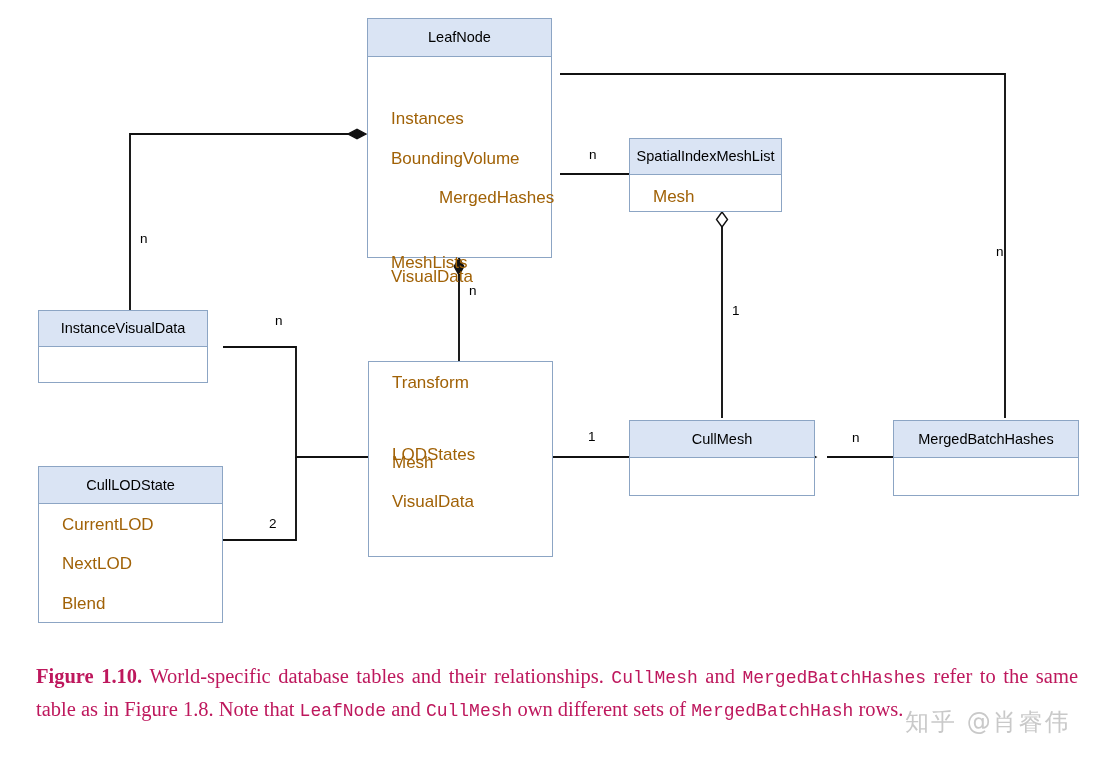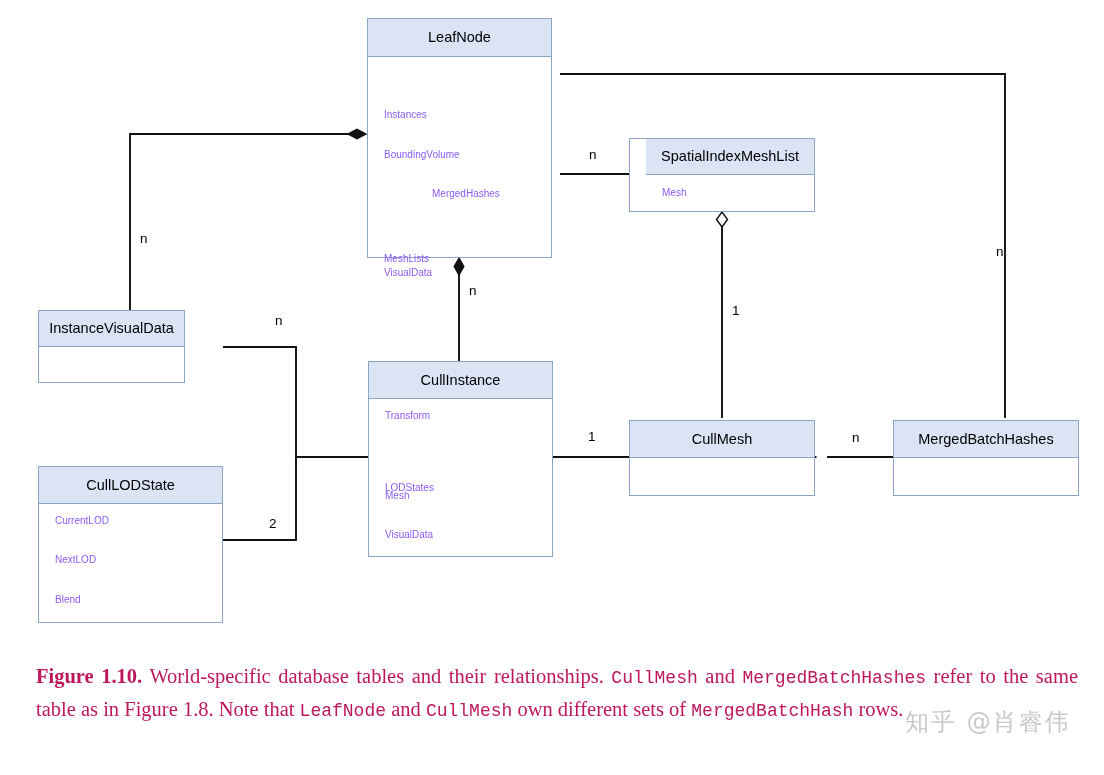--- a/index.html
+++ b/index.html
@@ -41,23 +41,23 @@
     align-items: center;
     justify-content: center;
   }
   .uml-body {
     box-sizing: border-box;
     padding: 0;
     position: relative;
   }
   .uml-field {
     position: absolute;
-    left: 16px;
-    font-size: 10px;
-    color: #8b5cf6;
+    left: 23px;
+    font-size: 17px;
+    color: #a16207;
     white-space: nowrap;
     line-height: 1;
   }
 
   .edge-label {
     position: absolute;
     font-size: 13.5px;
     color: #000000;
     line-height: 1;
     white-space: nowrap;
@@ -148,33 +148,32 @@
   <div class="uml-header" style="height:38px;">LeafNode</div>
   <div class="uml-body" style="height:201px;">
     <div class="uml-field" style="top:53px;">Instances</div>
     <div class="uml-field" style="top:93px;">BoundingVolume</div>
     <div class="uml-field" style="top:132px;margin-left:48px;">MergedHashes</div>
     <div class="uml-field" style="top:171px;margin-top:26px;">MeshLists</div>
     <div class="uml-field" style="top:211px;">VisualData</div>
   </div>
 </div>
 
-<div class="uml-box" style="left:629px; top:138px; width:186px; height:74px;padding-left:16px;">
+<div class="uml-box" style="left:629px; top:138px; width:153px; height:74px;">
   <div class="uml-header" style="height:36px;">SpatialIndexMeshList</div>
   <div class="uml-body" style="height:36px;">
     <div class="uml-field" style="top:13px;">Mesh</div>
   </div>
 </div>
 
-<div class="uml-box" style="left:38px; top:310px; width:147px; height:73px;">
+<div class="uml-box" style="left:38px; top:310px; width:170px; height:73px;">
   <div class="uml-header" style="height:36px;">InstanceVisualData</div>
 </div>
 
 <div class="uml-box" style="left:368px; top:361px; width:185px; height:196px;">
-  <div class="uml-header" style="height:37px;">CullInstance</div>
   <div class="uml-body" style="height:158px;">
     <div class="uml-field" style="top:12px;">Transform</div>
     <div class="uml-field" style="top:52px;margin-top:32px;">LODStates</div>
     <div class="uml-field" style="top:92px;">Mesh</div>
     <div class="uml-field" style="top:131px;">VisualData</div>
   </div>
 </div>
 
 <div class="uml-box" style="left:38px; top:466px; width:185px; height:157px;">
   <div class="uml-header" style="height:37px;">CullLODState</div>

